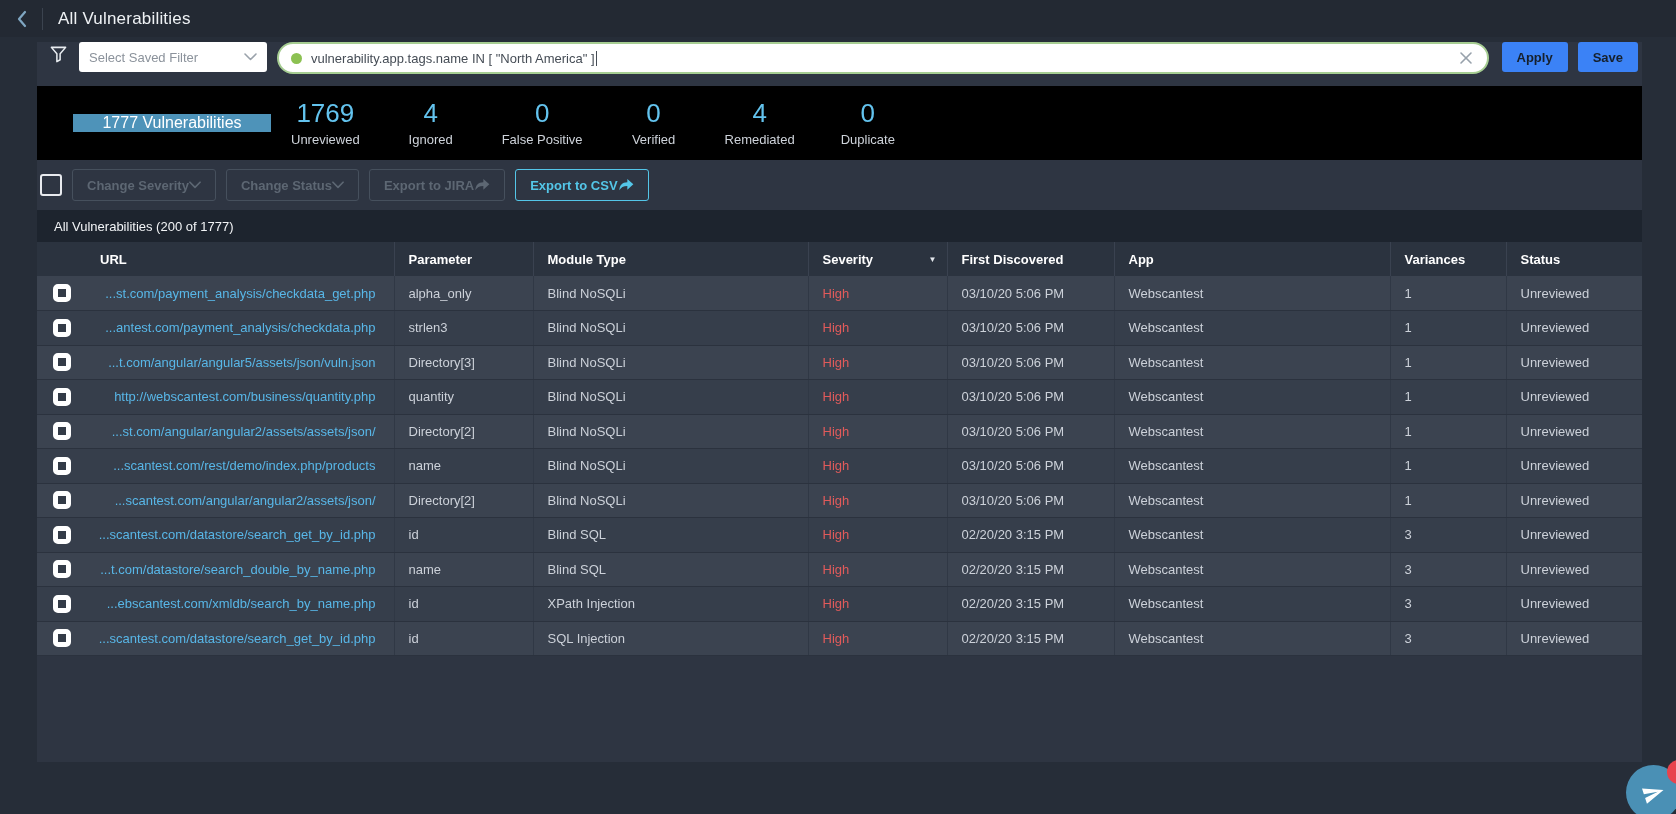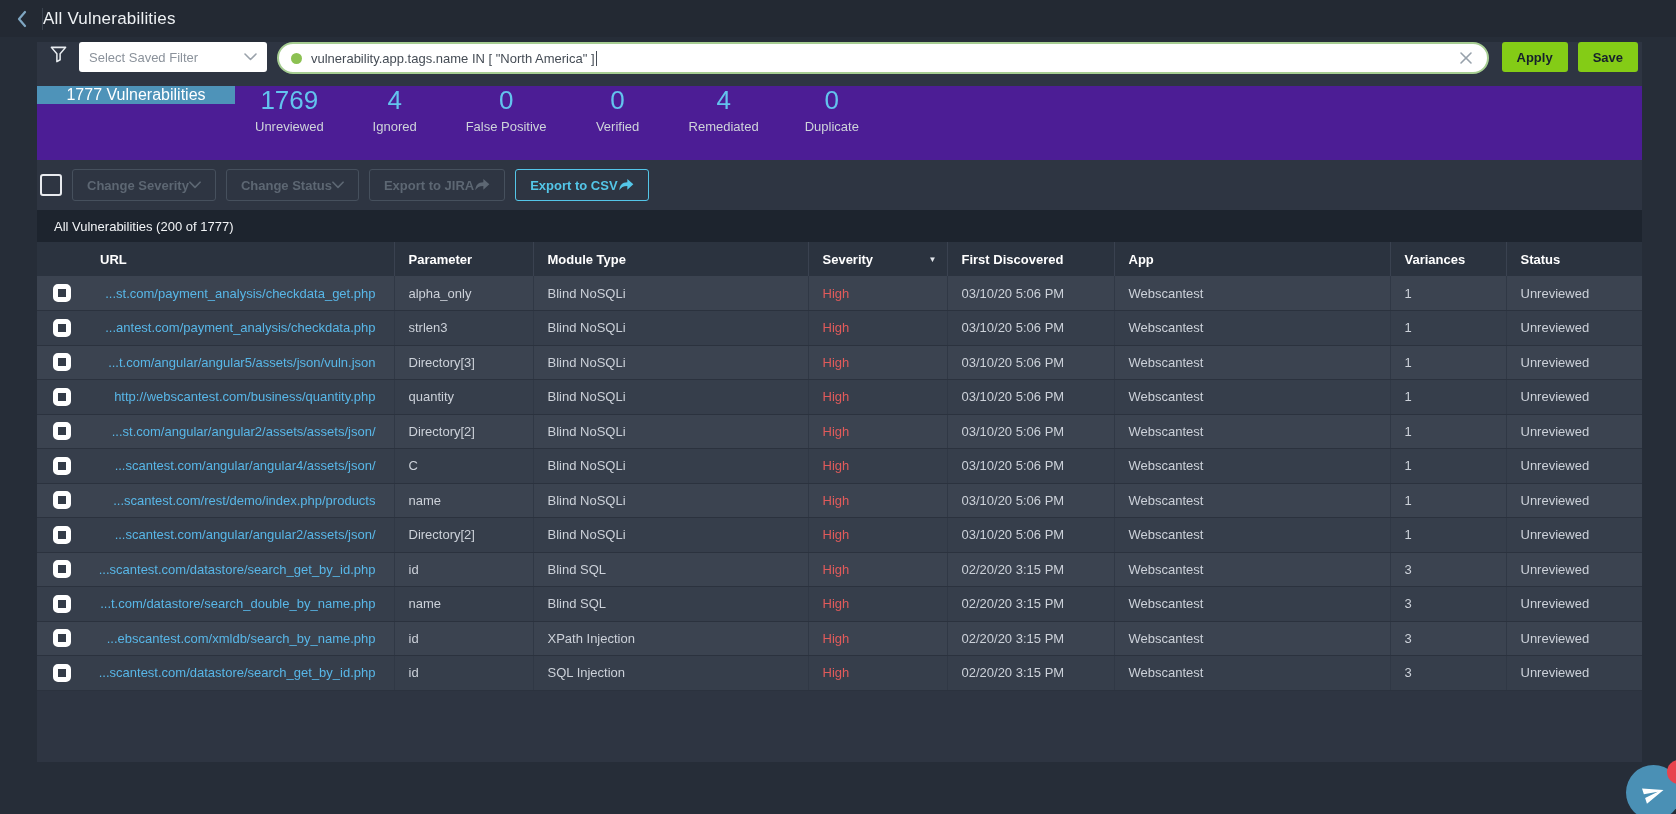--- a/index.html
+++ b/index.html
@@ -12,21 +12,21 @@
     -webkit-font-smoothing:antialiased;
   }
 
   
   .top-bar {
     height:37px; background:#232933;
     display:flex; align-items:center; padding-left:12px;
   }
   .back-btn { width:20px; height:20px; display:flex; align-items:center; justify-content:center; cursor:pointer; }
   .top-divider { width:1px; height:22px; background:#3b434f; margin:0 0 0 10px; }
-  .page-title { color:#eef1f4; font-size:17px; font-weight:400; letter-spacing:.2px; }
+  .page-title { color:#eef1f4; font-size:17px; font-weight:400; margin-left:15px; letter-spacing:.2px; }
 
   
   .panel {
     position:absolute; left:37px; top:42px; width:1605px; height:720px;
     background:#2e3542;
   }
 
   
   .filter-row { position:absolute; left:0; top:0; width:100%; height:44px; display:flex; align-items:flex-start; padding:0 4px 0 9px; }
   .funnel-wrap { width:24px; height:24px; display:flex; align-items:center; justify-content:center; }
@@ -39,31 +39,31 @@
     margin-left:10px; flex:1; height:32px; background:#ffffff;
     border:2px solid #a6cd92; border-radius:16px;
     display:flex; align-items:center; padding:0 12px 0 12px;
   }
   .green-dot { width:11px; height:11px; border-radius:50%; background:#8cc152; flex:0 0 auto; }
   .query-text { margin-left:9px; color:#454c55; font-size:13px; white-space:nowrap; overflow:hidden; }
   .text-cursor { width:1px; height:15px; background:#454c55; margin-left:1px; }
   .input-spacer { flex:1; }
   .clear-x { width:18px; height:18px; display:flex; align-items:center; justify-content:center; cursor:pointer; }
   .btn-solid {
-    height:30px; background:#84cc16; border:none; border-radius:3px;
+    height:30px; background:#3b82f6; border:none; border-radius:3px;
     color:#16202c; font-size:13px; font-weight:bold; font-family:inherit;
     padding:0 15px; cursor:pointer;
   }
   .btn-apply { margin-left:13px; }
   .btn-save  { margin-left:10px; }
 
   
   .stats-bar {
     position:absolute; left:0; top:44px; width:100%; height:74px;
-    background:#4c1d95; display:flex; align-items:flex-start;
+    background:#000000; display:flex; align-items:center;padding-left:36px;
   }
   .total-tab {
     width:198px; background:#4e93b9; color:#ffffff; font-size:16px;
     display:flex; align-items:center; justify-content:center; cursor:pointer;
   }
   .stats-list { display:flex; align-items:center; gap:34px; margin-left:14px; }
   .stat { min-width:62px; text-align:center; padding:0 6px; cursor:pointer; }
   .stat-value { color:#63c3ee; font-size:26px; font-weight:400; line-height:28px; }
   .stat-label { color:#ced3da; font-size:13px; margin-top:5px; }
 
@@ -317,33 +317,20 @@
     <td class="c-sev">High</td>
     <td>03/10/20 5:06 PM</td>
     <td>Webscantest</td>
     <td>1</td>
     <td>Unreviewed</td>
   </tr>
           <tr>
     <td class="c-check">
       <div class="row-checkbox"></div>
     </td>
-    <td class="c-url">...scantest.com/angular/angular4/assets/json/</td>
-    <td>C</td>
-    <td>Blind NoSQLi</td>
-    <td class="c-sev">High</td>
-    <td>03/10/20 5:06 PM</td>
-    <td>Webscantest</td>
-    <td>1</td>
-    <td>Unreviewed</td>
-  </tr>
-          <tr>
-    <td class="c-check">
-      <div class="row-checkbox"></div>
-    </td>
     <td class="c-url">...scantest.com/rest/demo/index.php/products</td>
     <td>name</td>
     <td>Blind NoSQLi</td>
     <td class="c-sev">High</td>
     <td>03/10/20 5:06 PM</td>
     <td>Webscantest</td>
     <td>1</td>
     <td>Unreviewed</td>
   </tr>
           <tr>

